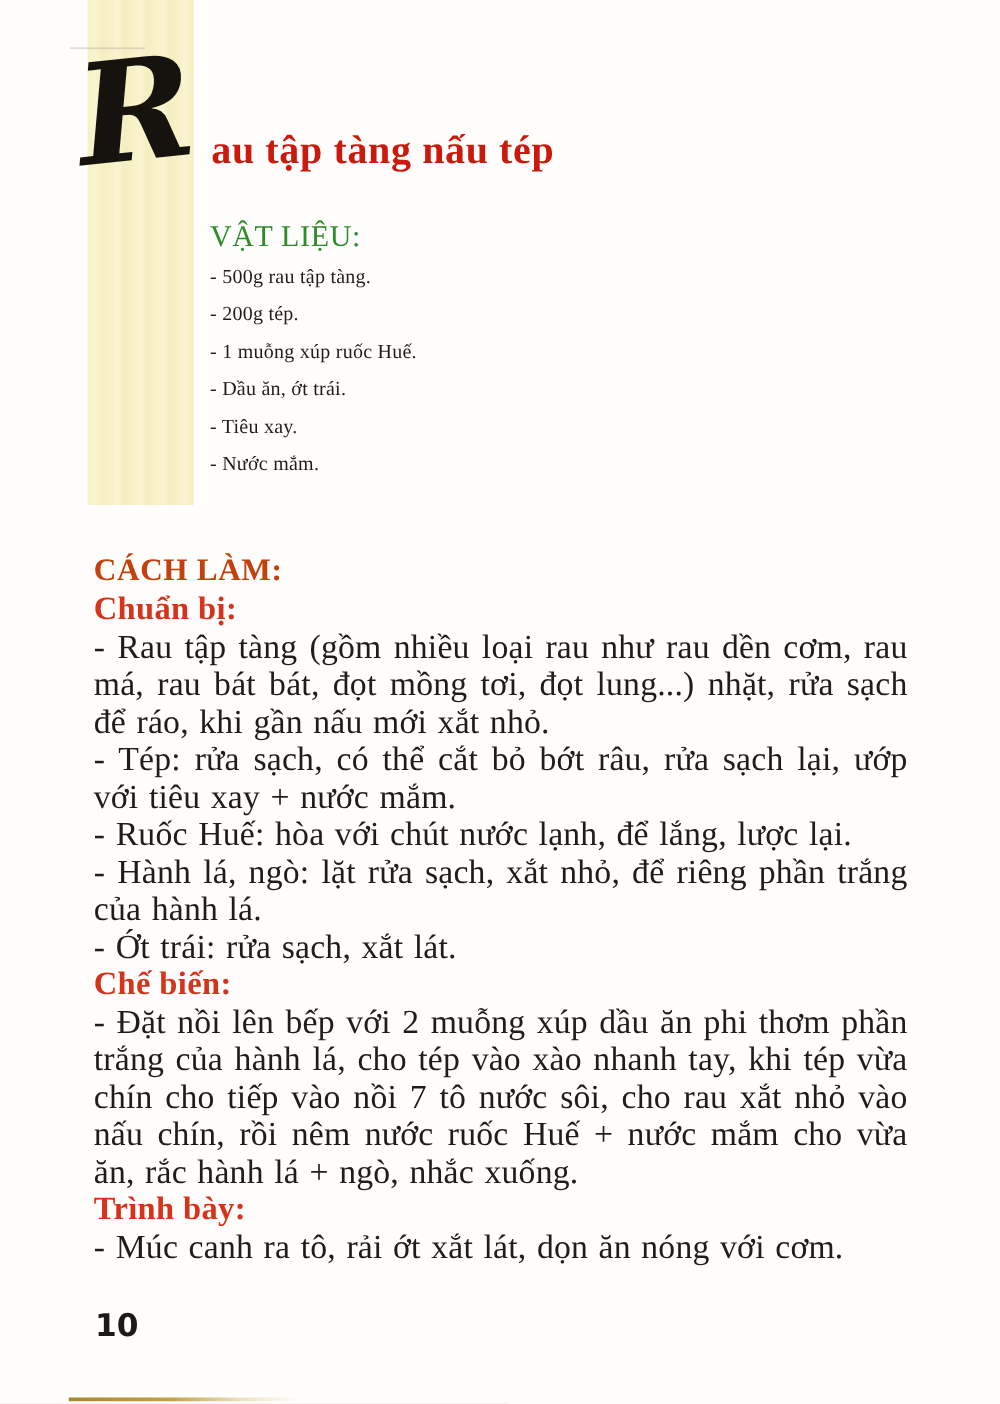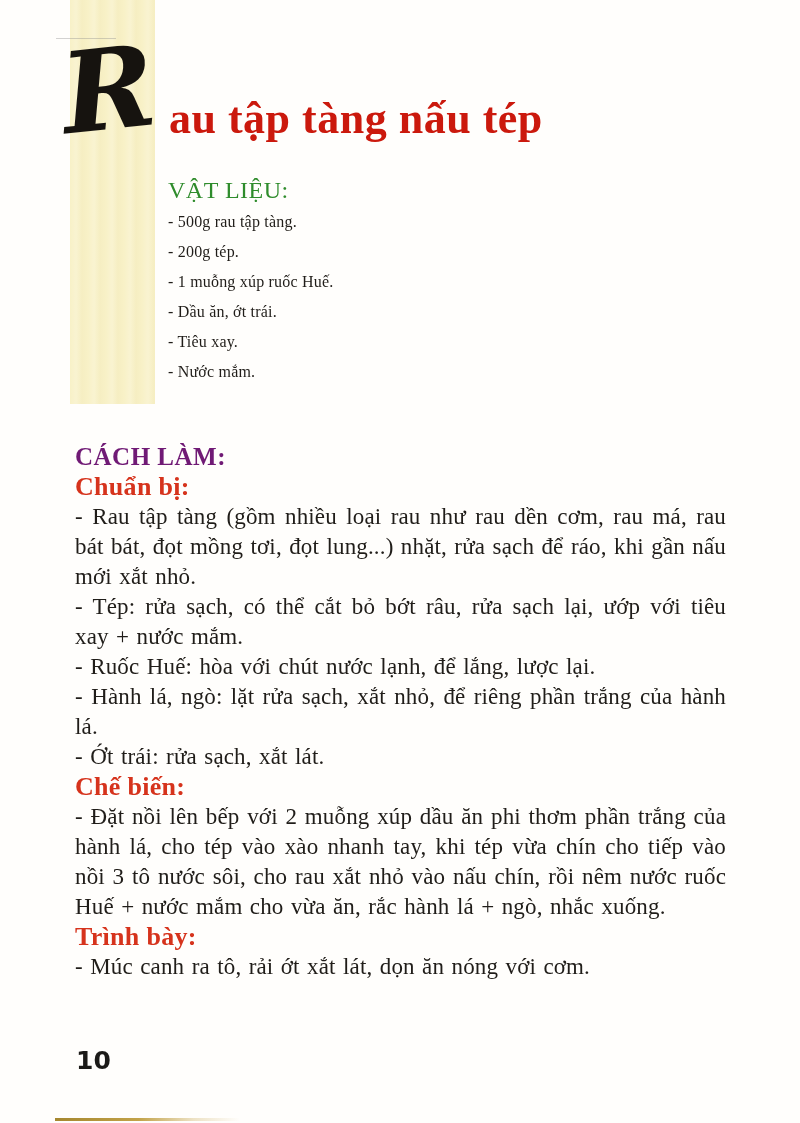--- a/index.html
+++ b/index.html
@@ -42,21 +42,21 @@
     font-size: 112px;
     line-height: 1;
     color: #16130f;
     transform: rotate(-6deg);
     letter-spacing: -4px;
   }
   .recipe-title {
     position: absolute;
     left: 169px; top: 97px;
     font-weight: bold;
-    font-size: 44px;
+    font-size: 32px;
     line-height: 44px;
     color: #cb190d;
     letter-spacing: 0.5px;
     white-space: nowrap;
   }
   
   .ingredients {
     position: absolute;
     left: 168px; top: 176px;
     width: 430px;
@@ -77,32 +77,32 @@
   
   .method {
     position: absolute;
     left: 75px; top: 442px;
     width: 651px;
   }
   .method-heading {
     font-weight: bold;
     font-size: 25px;
     line-height: 30px;
-    color: #701a75;
+    color: #c2410c;
     letter-spacing: 0.5px;
   }
   .sub-heading {
     font-weight: bold;
     font-size: 26px;
     line-height: 30px;
     color: #d6331c;
     letter-spacing: 0.3px;
   }
   .step {
-    font-size: 23px;
+    font-size: 27px;
     line-height: 30px;
     letter-spacing: 0.15px;
     word-spacing: 1.5px;
     text-align: justify;
   }
   
   .page-number {
     position: absolute;
     left: 76px; top: 1046px;
     font-family: "DejaVu Sans", sans-serif;
@@ -148,21 +148,21 @@
       <div class="sub-heading">Chuẩn bị:</div>
       <p class="step">- Rau tập tàng (gồm nhiều loại rau như rau dền cơm, rau má, rau bát bát, đọt mồng tơi, đọt lung...) nhặt, rửa sạch để ráo, khi gần nấu mới xắt nhỏ.</p>
       <p class="step">- Tép: rửa sạch, có thể cắt bỏ bớt râu, rửa sạch lại, ướp với tiêu xay + nước mắm.</p>
       <p class="step">- Ruốc Huế: hòa với chút nước lạnh, để lắng, lược lại.</p>
       <p class="step">- Hành lá, ngò: lặt rửa sạch, xắt nhỏ, để riêng phần trắng của hành lá.</p>
       <p class="step">- Ớt trái: rửa sạch, xắt lát.</p>
     </div>
 
     <div>
       <div class="sub-heading">Chế biến:</div>
-      <p class="step">- Đặt nồi lên bếp với 2 muỗng xúp dầu ăn phi thơm phần trắng của hành lá, cho tép vào xào nhanh tay, khi tép vừa chín cho tiếp vào nồi 3 tô nước sôi, cho rau xắt nhỏ vào nấu chín, rồi nêm nước ruốc Huế + nước mắm cho vừa ăn, rắc hành lá + ngò, nhắc xuống.</p>
+      <p class="step">- Đặt nồi lên bếp với 2 muỗng xúp dầu ăn phi thơm phần trắng của hành lá, cho tép vào xào nhanh tay, khi tép vừa chín cho tiếp vào nồi 7 tô nước sôi, cho rau xắt nhỏ vào nấu chín, rồi nêm nước ruốc Huế + nước mắm cho vừa ăn, rắc hành lá + ngò, nhắc xuống.</p>
     </div>
 
     <div>
       <div class="sub-heading">Trình bày:</div>
       <p class="step">- Múc canh ra tô, rải ớt xắt lát, dọn ăn nóng với cơm.</p>
     </div>
   </div>
 
   <div class="page-number">10</div>
   <div class="footer-rule"></div>

